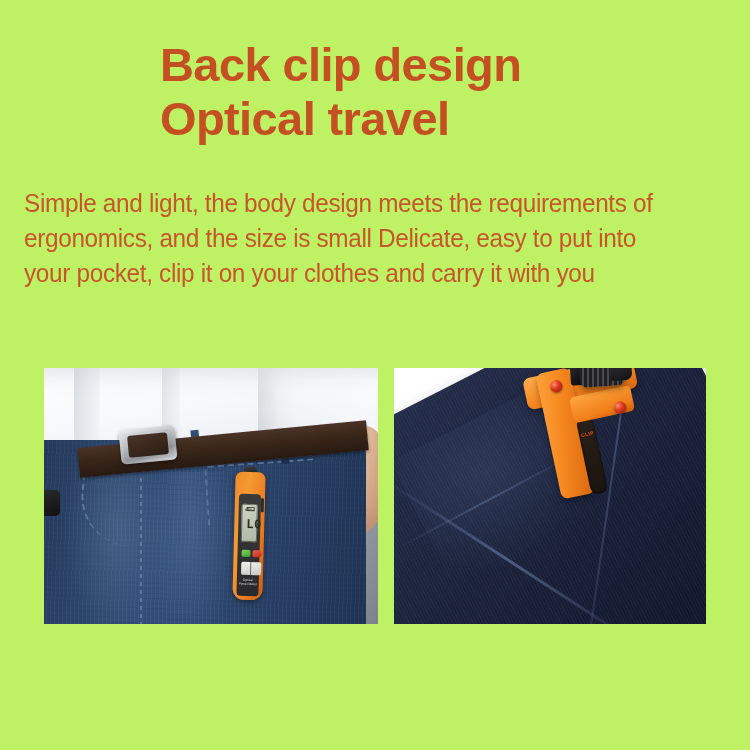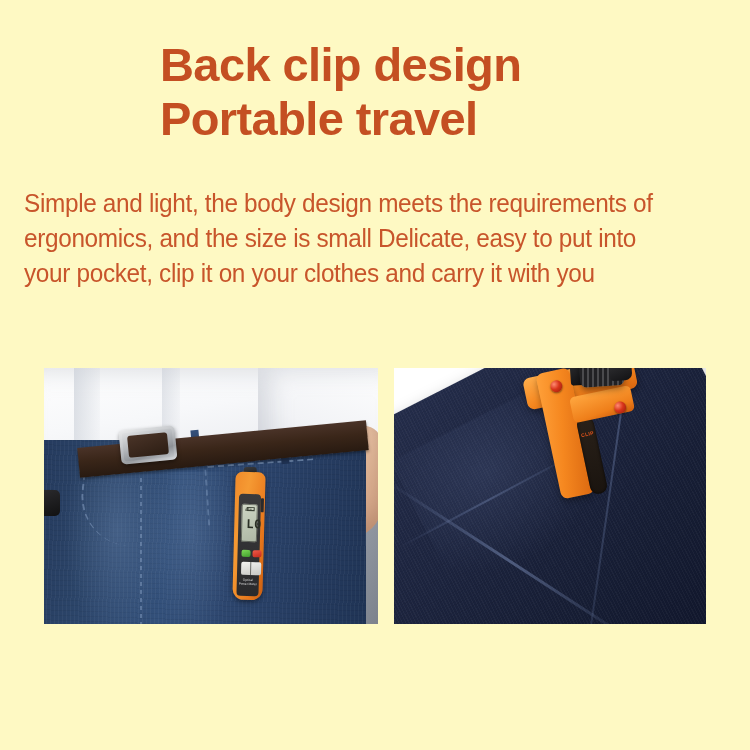--- a/index.html
+++ b/index.html
@@ -2,21 +2,21 @@
 <html><head>
 <meta charset="utf-8">
 <style>
   * { margin:0; padding:0; box-sizing:border-box; }
   html, body {
     width:750px; height:750px;
     background:#ffffff;
     font-family:"Liberation Sans", sans-serif;
     overflow:hidden;
   }
-  .page { position:relative; width:750px; height:750px; background:#fef9c3; }
+  .page { position:relative; width:750px; height:750px; background:#bef264; }
 
   
   .heading {
     position:absolute; left:160px; top:38px; width:560px;
     color:#C44F22;
     font-size:47px;
     font-weight:bold;
     line-height:54px;
     letter-spacing:-0.6px;
     white-space:nowrap;
@@ -318,21 +318,21 @@
     transform:rotate(8deg);
   }
 </style>
 </head>
 <body>
 
 <div class="page">
 
   <div class="heading">
     <span class="line">Back clip design</span>
-    <span class="line">Portable travel</span>
+    <span class="line">Optical travel</span>
   </div>
 
   <div class="body-copy">
     <span class="line">Simple and light, the body design meets the requirements of</span>
     <span class="line">ergonomics, and the size is small  Delicate, easy to put into</span>
     <span class="line">your pocket, clip it on your clothes and carry it with you</span>
   </div>
 
   <div class="photos">
 

